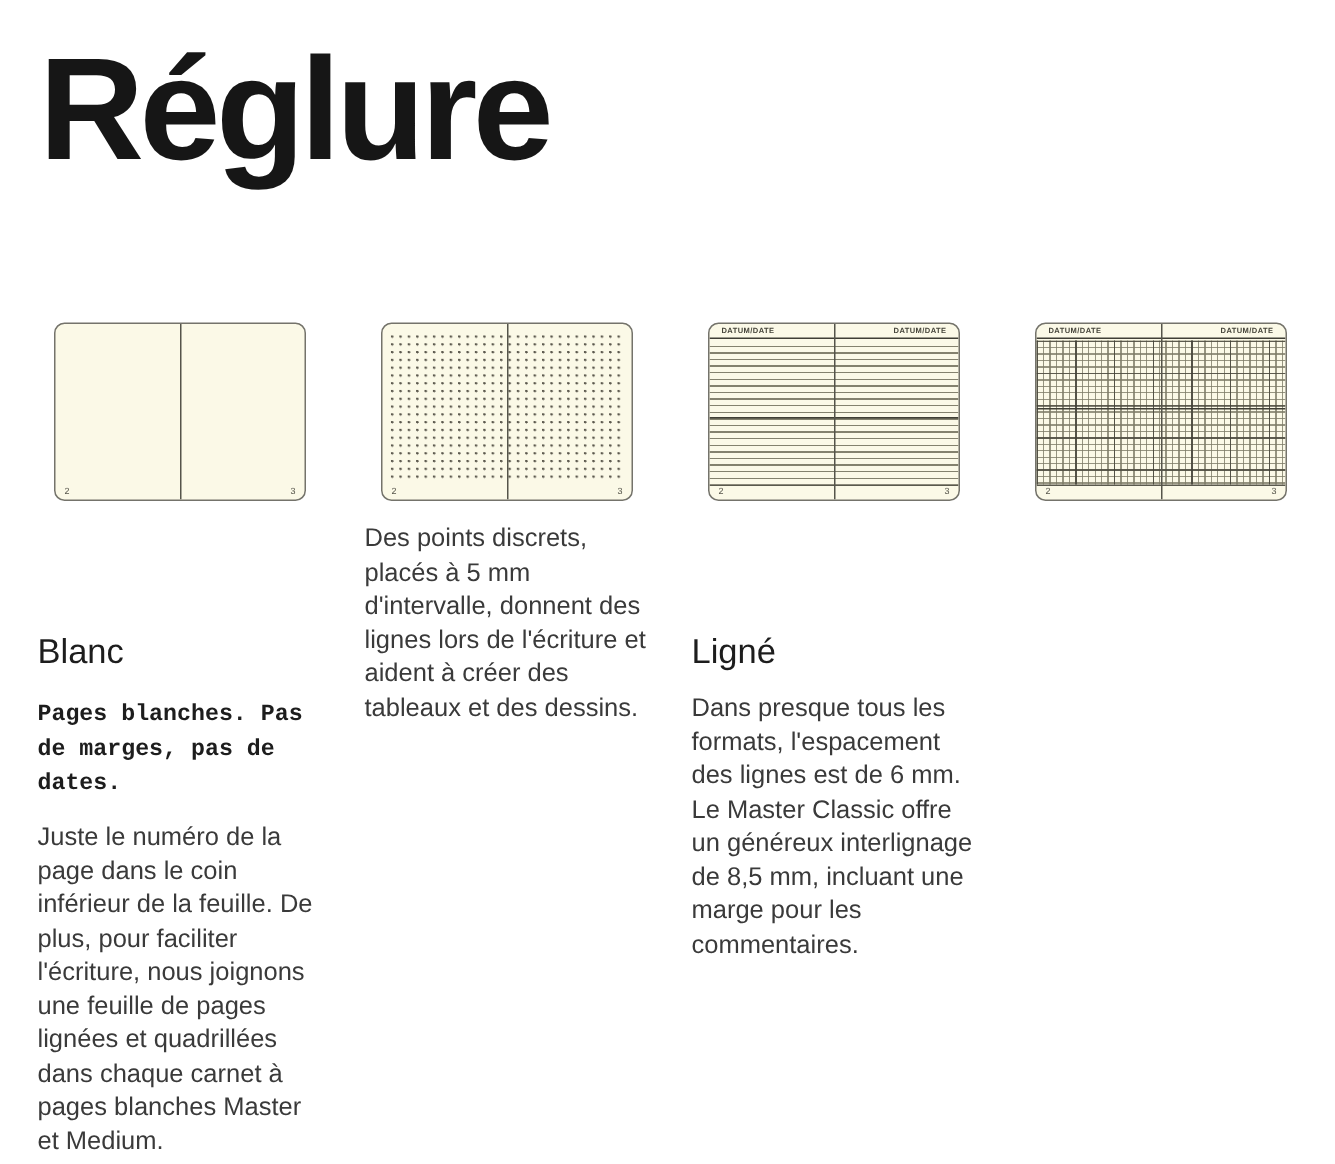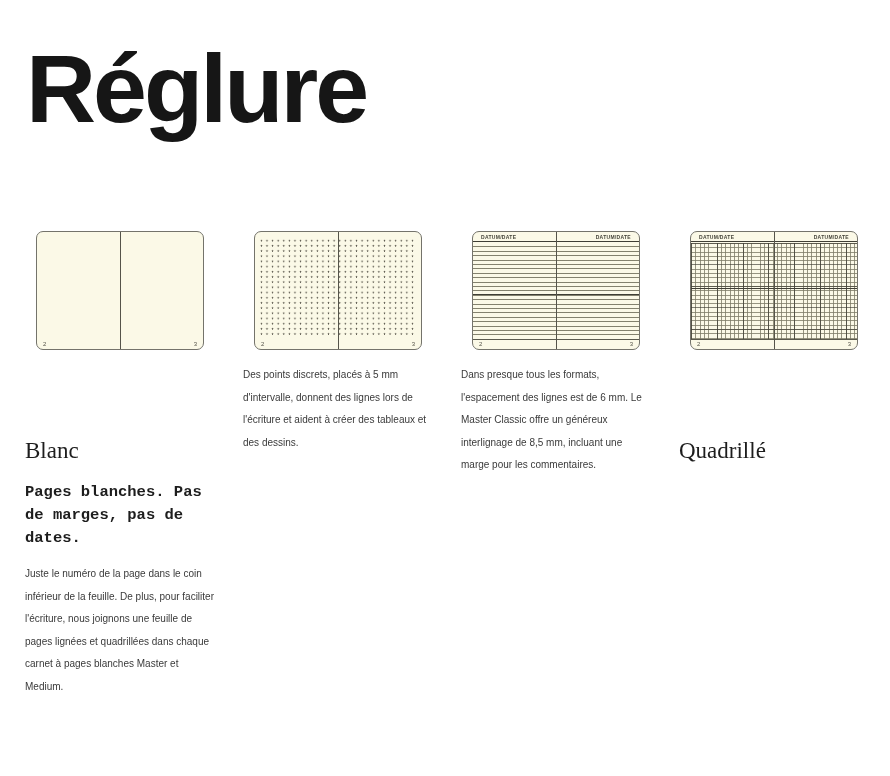--- a/index.html
+++ b/index.html
@@ -7,21 +7,21 @@
   body {
     width: 890px; height: 776px;
     background: #ffffff;
     font-family: "Liberation Sans", sans-serif;
     color: #1a1a1a;
     overflow: hidden;
   }
   .page { position: relative; width: 890px; height: 776px; }
 
   h1.title {
-    margin: 32px 0 0 26px;
+    margin: 16px 0 0 26px;
     font-size: 97px;
     line-height: 1.18;
     font-weight: 700;
     letter-spacing: -3px;
     color: #161616;
   }
 
   .columns {
     display: grid;
     grid-template-columns: repeat(4, 190px);
@@ -97,33 +97,32 @@
       repeating-linear-gradient(to bottom, rgba(125,123,103,0.8) 0 0.9px, rgba(0,0,0,0) 0.9px 4.3px);
   }
 
   
   h2.ruling-heading {
     margin: 86px 0 0 0;
     font-size: 23px;
     line-height: 27px;
     font-weight: 400;
     color: #1d1d1d;
-    font-family: Liberation Serif, serif;
   }
   p.lead {
     margin: 17px 0 0 0;
     font-size: 15.5px;
     line-height: 23px;
     font-weight: 700;
     color: #1d1d1d;
     font-family: Liberation Mono, monospace;
   }
   p.body-text {
     margin: 13px 0 0 0;
-    font-size: 10px;
+    font-size: 17px;
     line-height: 22.5px;
     font-weight: 400;
     color: #3a3a3a;
   }
 </style>
 </head>
 <body>
 
 <div class="page">
 
@@ -164,35 +163,35 @@
           <div class="datrow">
             <span class="dat dat-l">DATUM/DATE</span>
             <span class="dat dat-r">DATUM/DATE</span>
           </div>
           <div class="footline"></div>
           <div class="spine"></div>
           <span class="pn pn-l">2</span>
           <span class="pn pn-r">3</span>
         </div>
       </div>
+      <h2 class="ruling-heading">Ligné</h2>
       <p class="body-text">Dans presque tous les formats, l'espacement des lignes est de 6 mm. Le Master Classic offre un généreux interlignage de 8,5 mm, incluant une marge pour les commentaires.</p>
     </div>
 
     <div class="col">
       <div class="figure">
         <div class="nb">
           <div class="gridarea"></div>
           <div class="midline" style="top:56px;"></div>
           <div class="datrow">
             <span class="dat dat-l">DATUM/DATE</span>
             <span class="dat dat-r">DATUM/DATE</span>
           </div>
           <div class="footline"></div>
           <div class="spine"></div>
           <span class="pn pn-l">2</span>
           <span class="pn pn-r">3</span>
         </div>
       </div>
-      <h2 class="ruling-heading">Quadrillé</h2>
     </div>
 
   </div>
 </div>
 
 </body></html>

